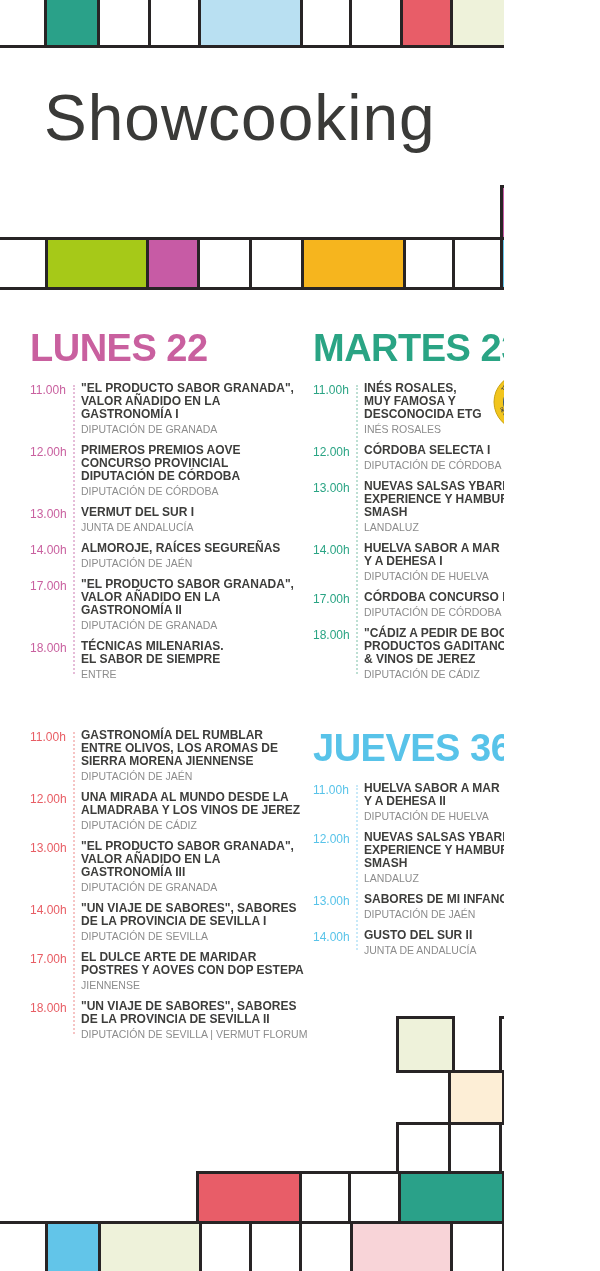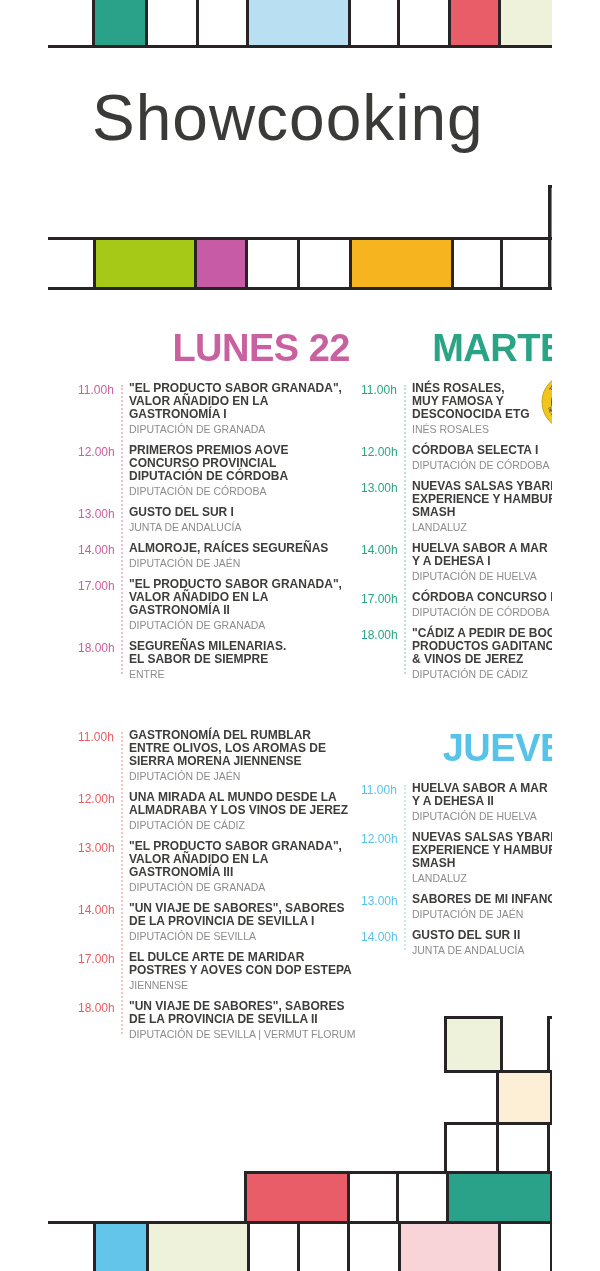--- a/index.html
+++ b/index.html
@@ -1,29 +1,29 @@
 <!DOCTYPE html>
 <html><head>
 <meta charset="utf-8">
 <style>
   html,body{margin:0;padding:0;background:#fff;}
   .page{position:relative;width:504px;height:1271px;background:#fff;overflow:hidden;
-        font-family:"Liberation Sans",sans-serif;margin-left:48px;}
+        font-family:"Liberation Sans",sans-serif;}
   
   .block{position:absolute;box-sizing:border-box;border:3px solid #282425;}
   .block.line{border:none;background:#282425;}
   
   .h1a{position:absolute;left:44px;top:86px;font-size:64px;line-height:1;
        color:#3a3a38;letter-spacing:1px;font-weight:400;}
   .h1b{position:absolute;left:45px;top:150px;font-size:57px;line-height:1;
        font-weight:bold;color:#333331;}
   
   .day{position:absolute;}
   .day h2{margin:0 0 13px 0;font-size:38px;line-height:1.05;font-weight:bold;
-          color:var(--c);letter-spacing:-0.5px;text-align:right;}
+          color:var(--c);letter-spacing:-0.5px;}
   .events{position:relative;}
   .events::before{content:"";position:absolute;left:43px;top:3px;bottom:6px;
           border-left:2px dotted var(--cl);}
   .event{display:flex;margin-bottom:9px;}
   .time{flex:0 0 44px;font-size:12px;color:var(--c);padding-top:1px;}
   .body{padding-left:7px;}
   .etitle{font-size:12px;line-height:13px;font-weight:bold;color:#3d3d3b;white-space:pre-line;}
   .eorg{font-size:10.5px;line-height:12px;color:#8c8c8c;margin-top:2px;white-space:pre-line;}
   .badge{position:absolute;left:180px;top:44px;width:58px;height:58px;}
 </style>
@@ -97,21 +97,21 @@
             <div class="body">
               <div class="etitle">PRIMEROS PREMIOS AOVE
 CONCURSO PROVINCIAL
 DIPUTACIÓN DE CÓRDOBA</div>
               <div class="eorg">DIPUTACIÓN DE CÓRDOBA</div>
             </div>
           </div>
           <div class="event">
             <span class="time">13.00h</span>
             <div class="body">
-              <div class="etitle">GUSTO DEL SUR I</div>
+              <div class="etitle">VERMUT DEL SUR I</div>
               <div class="eorg">JUNTA DE ANDALUCÍA</div>
             </div>
           </div>
           <div class="event">
             <span class="time">14.00h</span>
             <div class="body">
               <div class="etitle">ALMOROJE, RAÍCES SEGUREÑAS</div>
               <div class="eorg">DIPUTACIÓN DE JAÉN</div>
             </div>
           </div>
@@ -120,21 +120,21 @@
             <div class="body">
               <div class="etitle">"EL PRODUCTO SABOR GRANADA",
 VALOR AÑADIDO EN LA
 GASTRONOMÍA II</div>
               <div class="eorg">DIPUTACIÓN DE GRANADA</div>
             </div>
           </div>
           <div class="event">
             <span class="time">18.00h</span>
             <div class="body">
-              <div class="etitle">SEGUREÑAS MILENARIAS.
+              <div class="etitle">TÉCNICAS MILENARIAS.
 EL SABOR DE SIEMPRE</div>
               <div class="eorg">ENTRE</div>
             </div>
           </div>
         </div>
       </section>
       <section class="day" style="left: 313px; top: 329px; width: 280px; --c: #2aa484; --cl: #bddfd3;">
         <h2>MARTES 23</h2>
         <div class="events">
           <div class="event">

